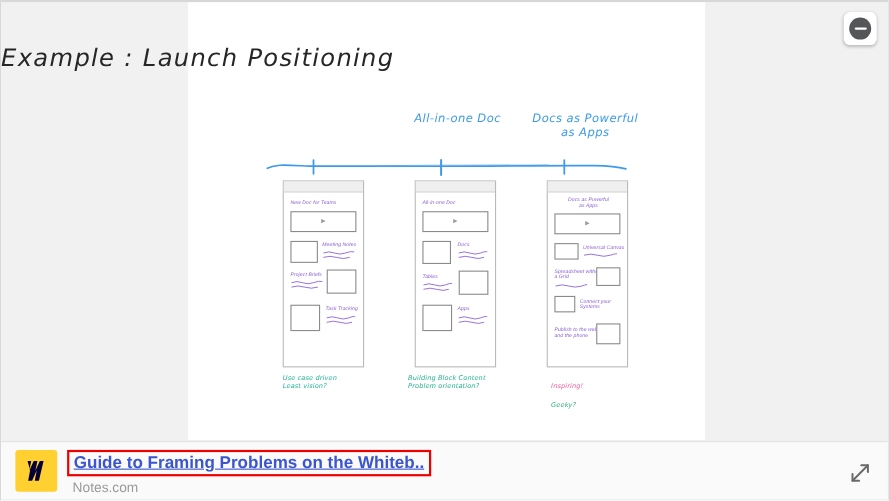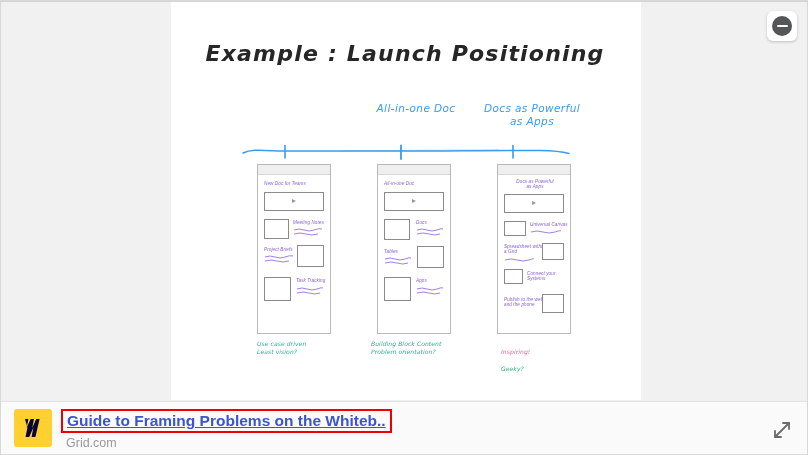--- a/index.html
+++ b/index.html
@@ -36,23 +36,23 @@
   }
   #close-badge .circ{
     width:20px;height:20px;border-radius:50%;background:#555658;
     display:flex;align-items:center;justify-content:center;
   }
   #close-badge .circ .bar{width:11px;height:2.4px;background:#ffffff;border-radius:2px;}
 
   
   .hand{font-family:"DejaVu Sans",sans-serif;}
   #board-title{
-    position:absolute;left:0;top:40px;width:808px;text-align:center;
+    position:absolute;left:0;top:40px;width:808px;text-align:left;
     font-size:22px;color:#262626;letter-spacing:1.2px;
-    font-style:italic;font-weight:700;
+    font-style:italic;font-weight:400;
   }
 
   .col-head{
     position:absolute;color:#3d9ae8;font-size:10.5px;line-height:12.5px;
     font-style:italic;letter-spacing:.4px;text-align:center;
   }
   #head-1{left:252px;top:101px;width:86px;}
   #head-2{left:372px;top:101px;width:86px;}
   #head-3{left:476px;top:101px;width:110px;}
   .star{color:#f0b428;font-style:normal;}
@@ -241,21 +241,21 @@
     <div id="advertiser">
       <div id="brand-logo">
         <svg width="24" height="22" viewBox="0 0 24 22" aria-hidden="true">
           <path d="M4,2 L7.4,2 L5.6,11 L9.6,2 L13,2 L11.2,11 L15.2,2 L18.6,2 L14.4,20 L10.6,20 L12.4,10.6 L8.2,20 L4.6,20 L6.4,10.6 Z" fill="#050038"></path>
         </svg>
       </div>
       <div id="ad-text">
         <span id="headline-wrap">
           <a id="headline" href="#">Guide to Framing Problems on the Whiteb..</a>
         </span>
-        <span id="display-url">Grid.com</span>
+        <span id="display-url">Notes.com</span>
       </div>
     </div>
 
     <div id="expand-btn">
       <svg width="26" height="26" viewBox="0 0 26 26" aria-hidden="true">
         <g stroke="#6a6a6a" stroke-width="1.8" fill="none" stroke-linecap="round" stroke-linejoin="round">
           <line x1="6" y1="20" x2="20" y2="6"></line>
           <polyline points="14,6 20,6 20,12"></polyline>
           <polyline points="12,20 6,20 6,14"></polyline>
         </g>

